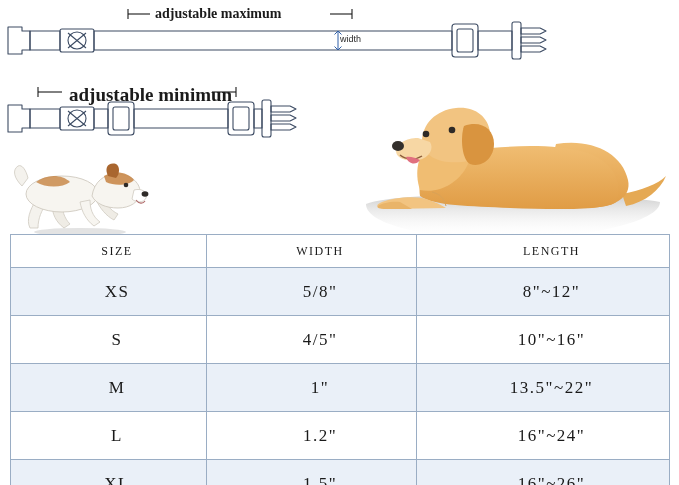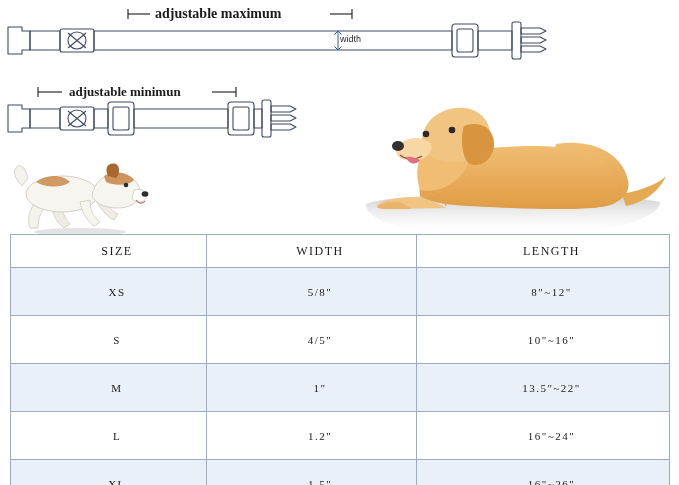--- a/index.html
+++ b/index.html
@@ -29,21 +29,21 @@
     white-space: nowrap;
   }
   #label-max {
     left: 155px;
     top: 6px;
     font-size: 14px;
   }
   #label-min {
     left: 69px;
     top: 84px;
-    font-size: 13px;
+    font-size: 19px;
   }
   #label-width {
     left: 340px;
     top: 34px;
     font-size: 9px;
     font-family: "Liberation Sans", sans-serif;
     font-weight: normal;
     color: #2b2b2b;
   }
 
@@ -74,21 +74,21 @@
     padding-left: 18px;
   }
   #size-table th {
     height: 30px;
     background: #ffffff;
     font-weight: normal;
     font-size: 12px;
   }
   #size-table td {
     height: 45px;
-    font-size: 11px;
+    font-size: 17px;
     text-align: center;
   }
   #size-table tbody tr:nth-child(odd) td {
     background: #eaf0f8;
   }
   #size-table tbody tr:nth-child(even) td {
     background: #ffffff;
   }
   .col-size { width: 196px; }
   .col-width { width: 210px; }

